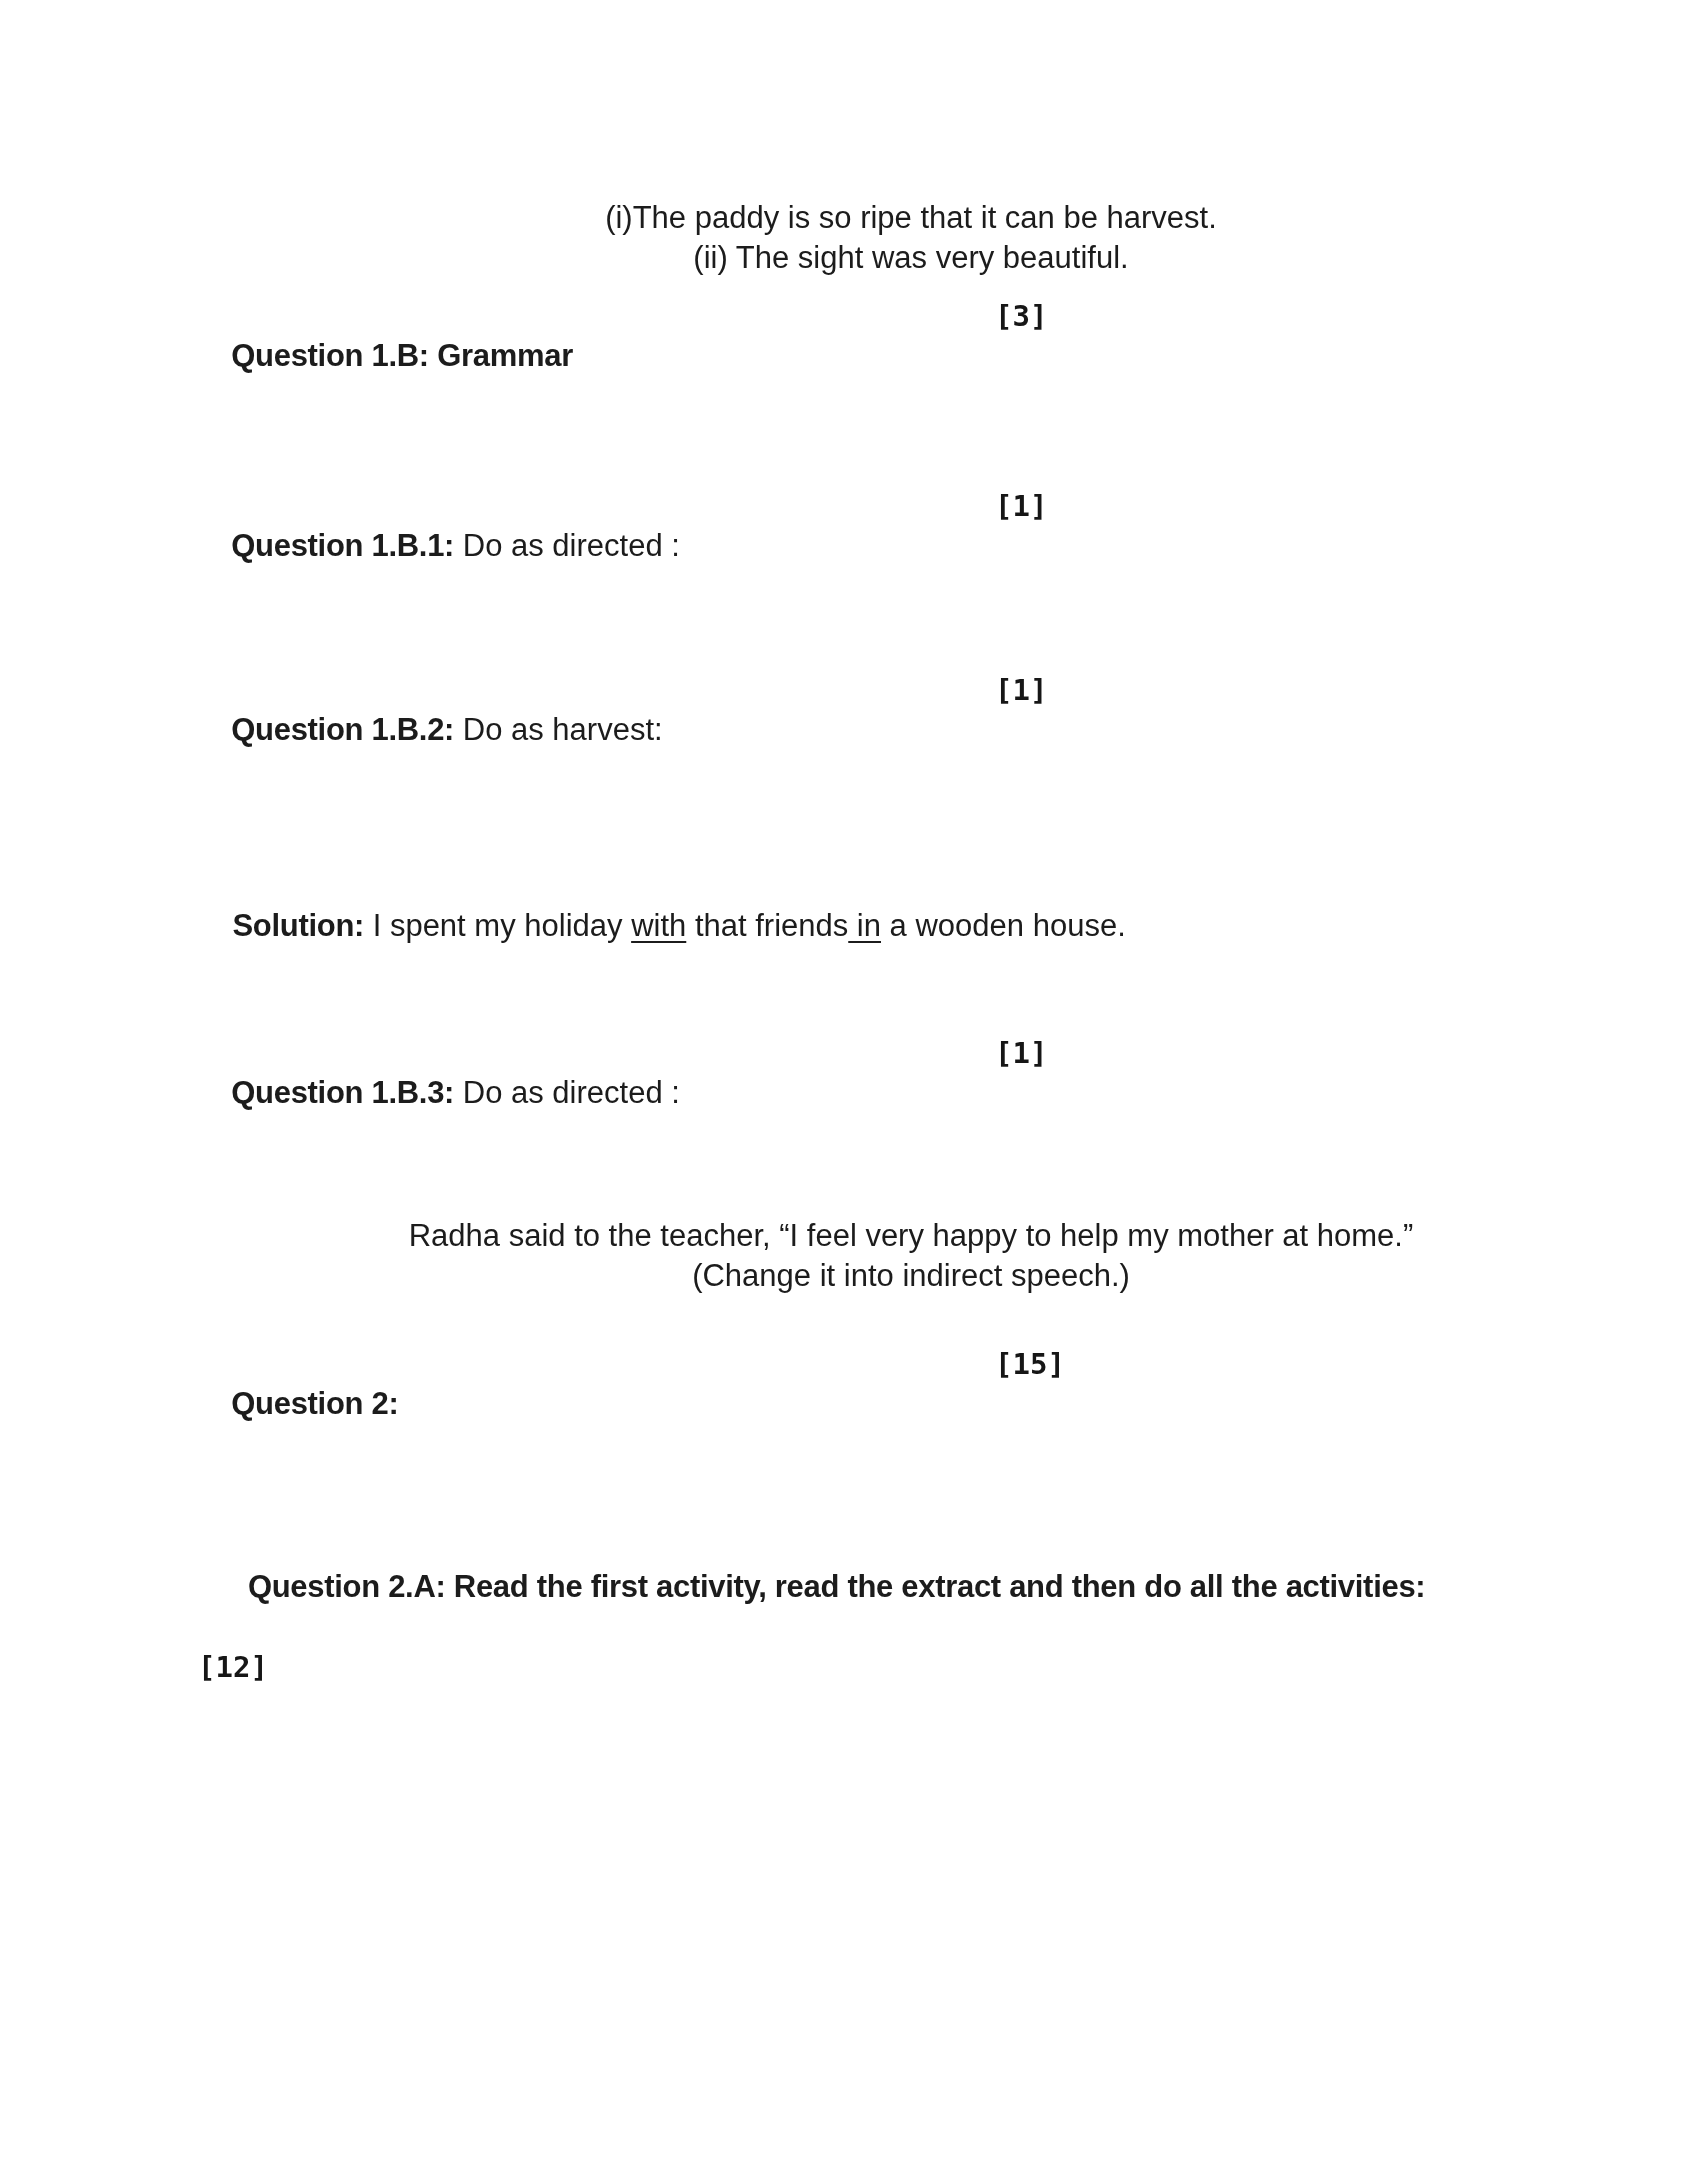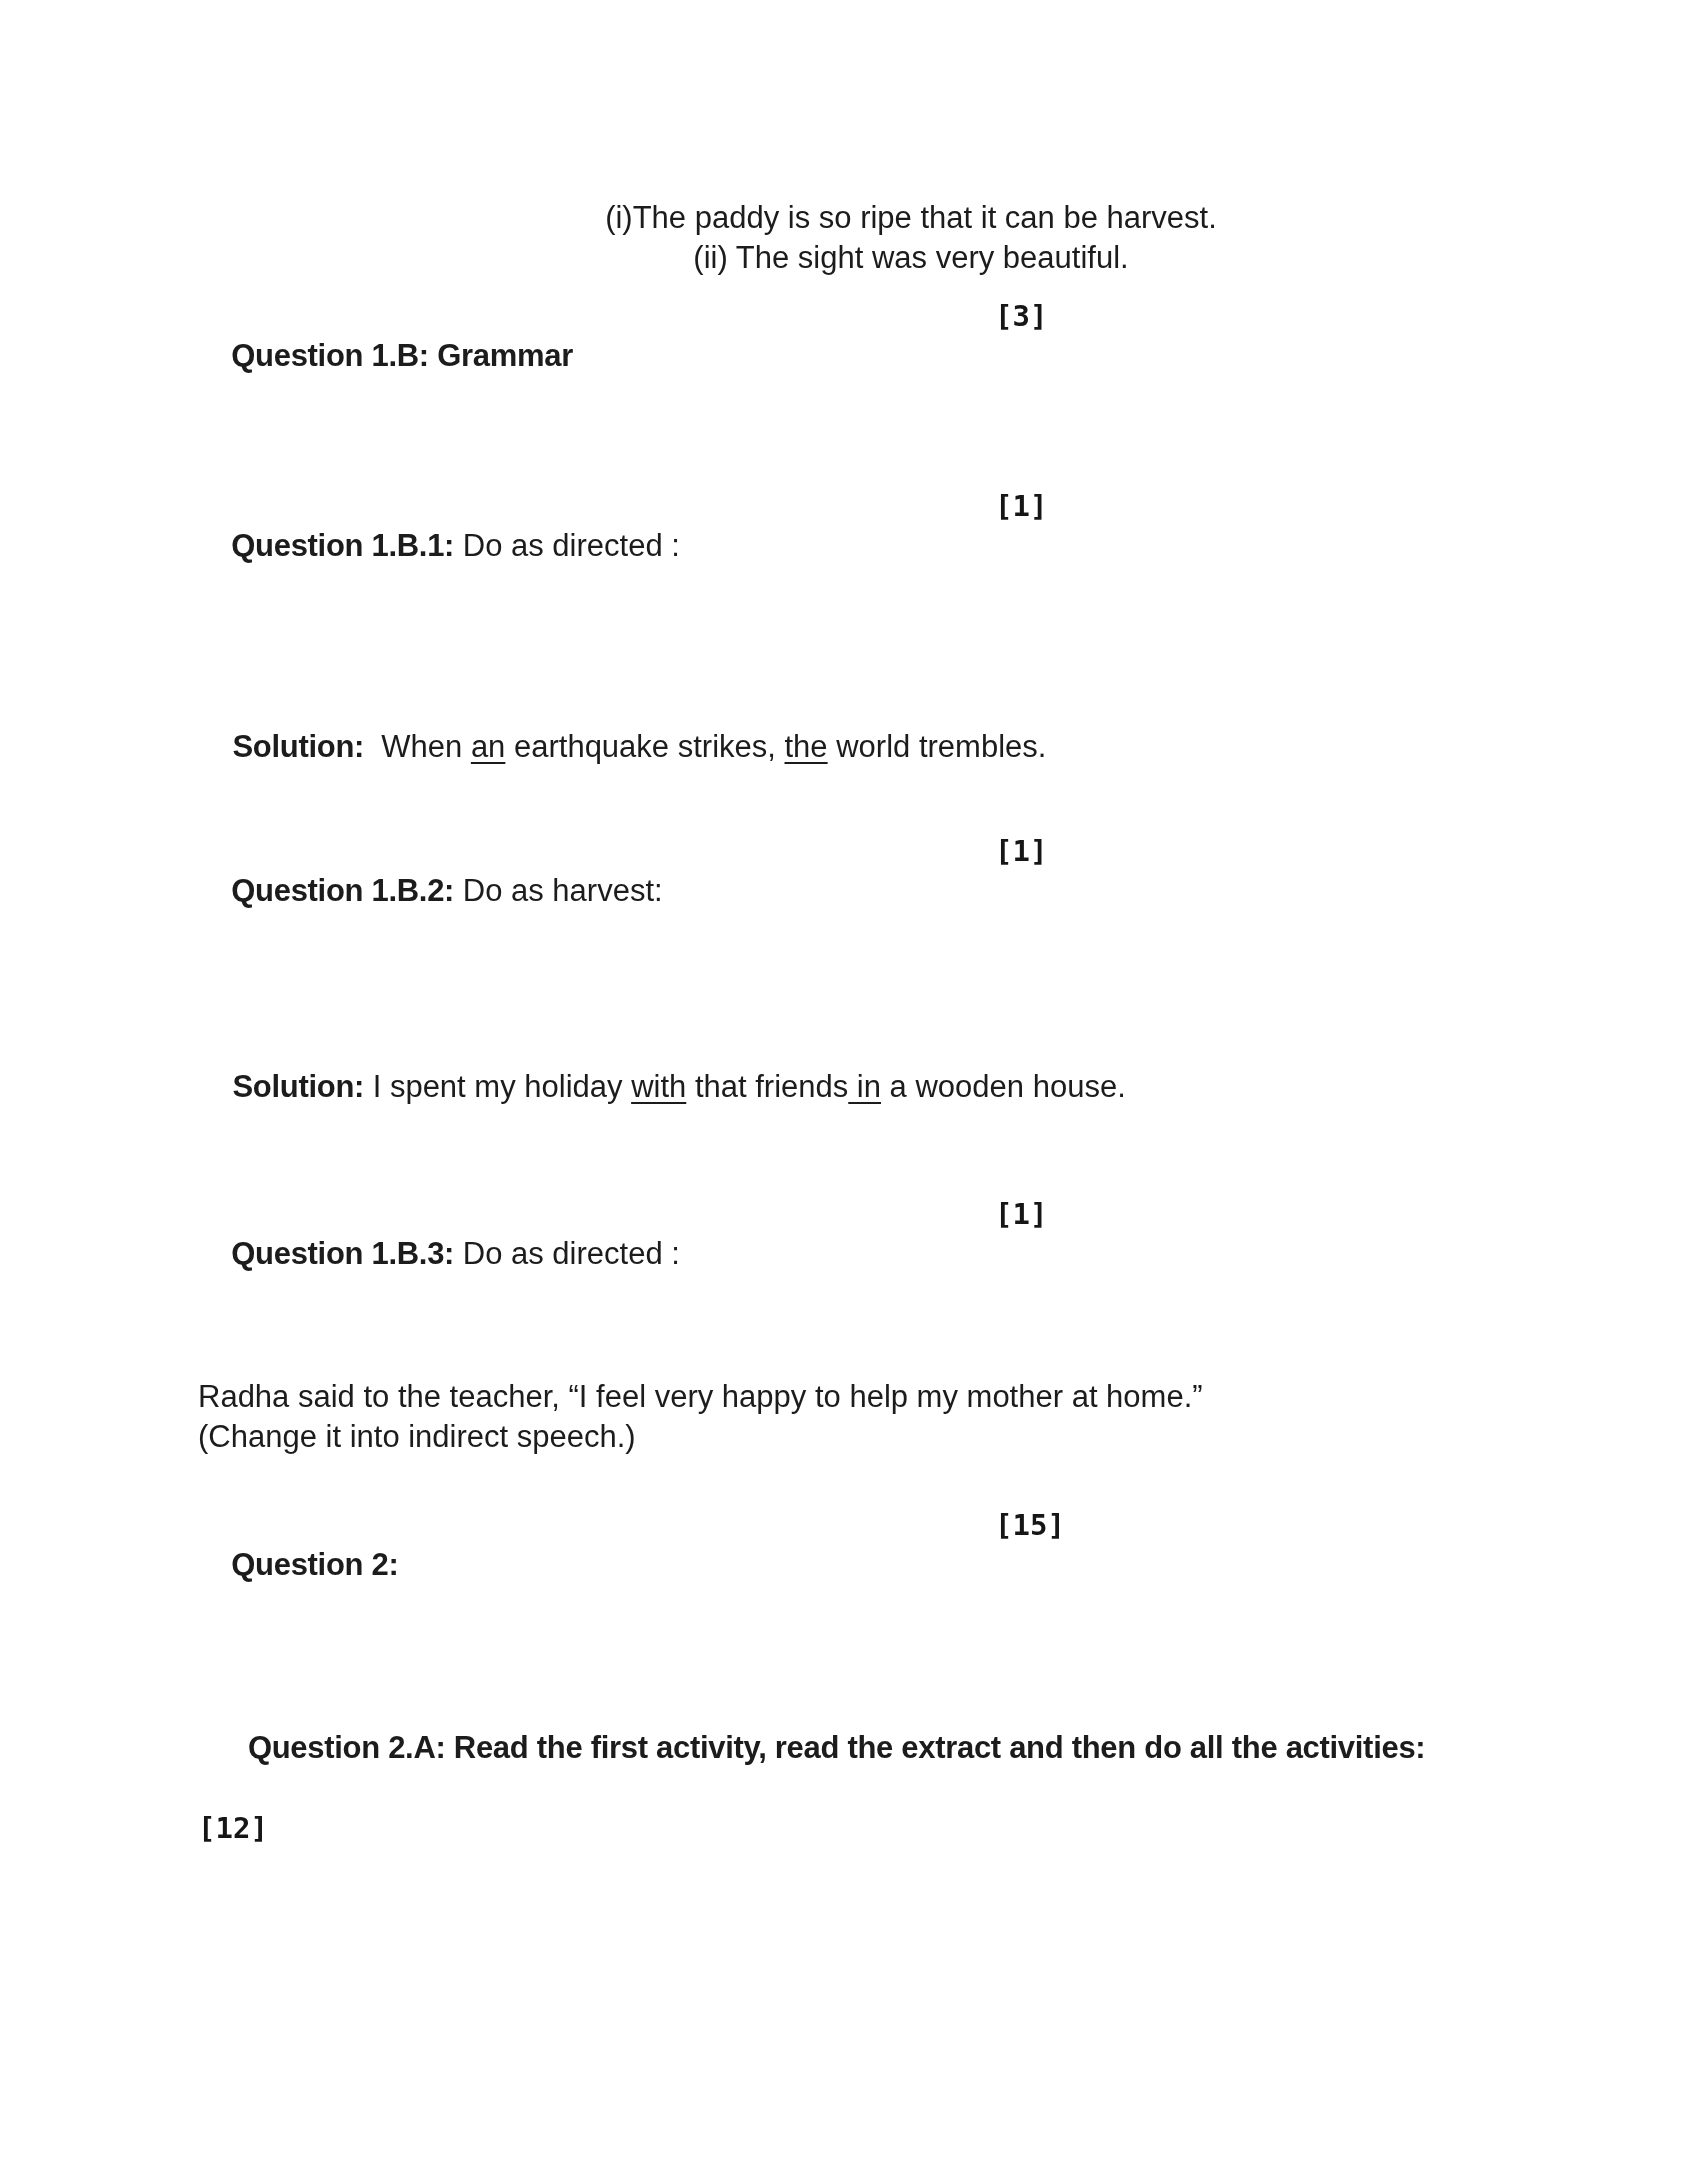--- a/index.html
+++ b/index.html
@@ -58,21 +58,21 @@
   
   .m-intro { margin-top: 198px; text-align: center; }
   .m-q1b   { margin-top: 18px; }
   .m-q1b1  { margin-top: 30px; }
   .m-q1b1b { margin-top: 24px; }
   .m-sol1  { margin-top: 41px; }
   .m-q1b2  { margin-top: 24px; }
   .m-q1b2b { margin-top: 30px; }
   .m-sol2  { margin-top: 36px; }
   .m-q1b3  { margin-top: 47px; }
-  .m-q1b3b { margin-top: 23px; }
+  .m-q1b3b { margin-top: 23px; text-align: center; }
   .m-sol3  { margin-top: 39px; }
   .m-q2    { margin-top: 48px; }
   .m-q2a   { margin-top: 23px; }
 </style>
 </head>
 <body>
 
 <div class="content">
 
   <div class="m-intro">
@@ -81,23 +81,20 @@
   </div>
 
   <div class="hrow m-q1b">
     <span>Question 1.B: Grammar</span>
     <span class="marks">[3]</span>
   </div>
 
   <div class="hrow m-q1b1">
     <span>Question 1.B.1:</span><span class="rest"> Do as directed :</span>
     <span class="marks">[1]</span>
-  </div>
-  <div class="sol m-sol1">
-    <span class="lbl">Solution:</span><span>  When </span><span class="ul">an</span><span> earthquake strikes, </span><span class="ul">the</span><span> world trembles.</span>
   </div>
 
   <div class="hrow m-q1b2">
     <span>Question 1.B.2:</span><span class="rest"> Do as harvest:</span>
     <span class="marks">[1]</span>
   </div>
   <div class="sol m-sol2">
     <span class="lbl">Solution:</span><span> I spent my holiday </span><span class="ul">with</span><span> that friends</span><span class="ul"> in</span><span> a wooden house.</span>
   </div>
 

